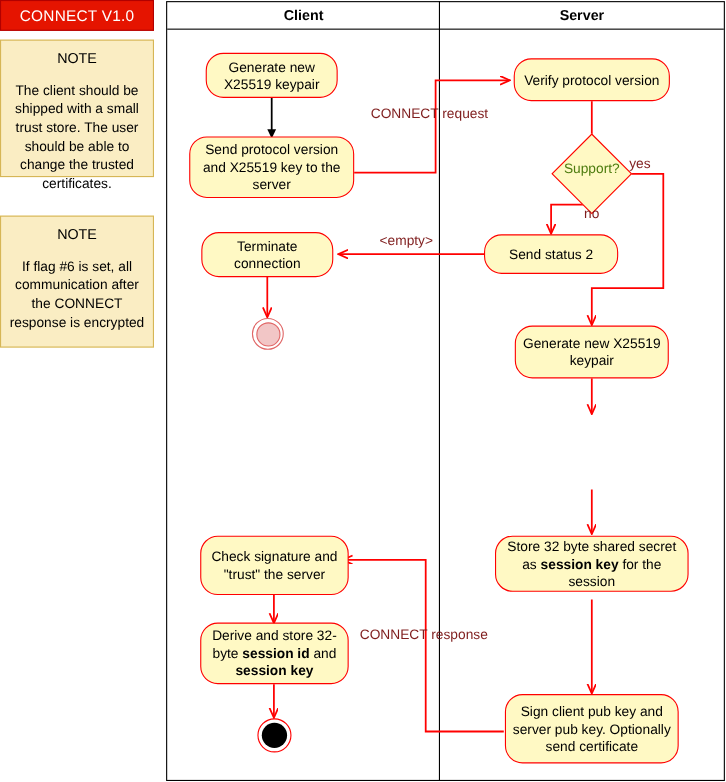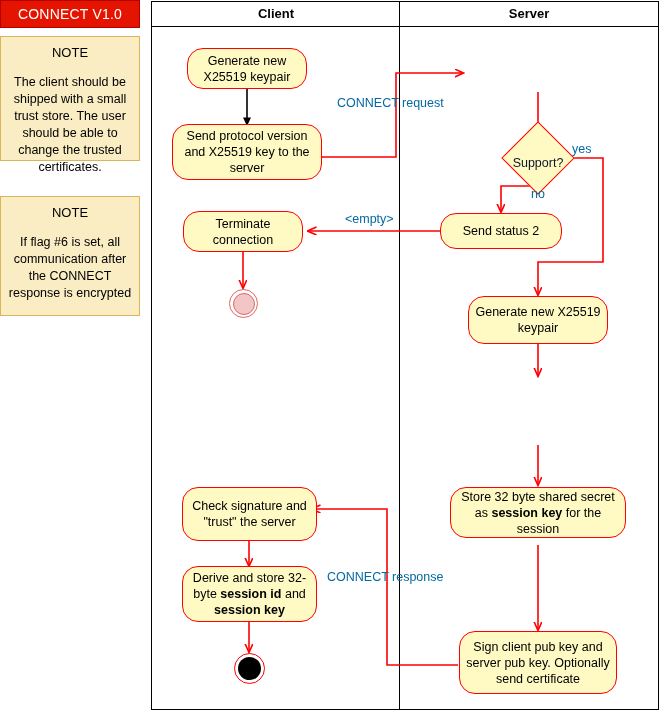--- a/index.html
+++ b/index.html
@@ -58,38 +58,38 @@
     color:#000;padding:3px 6px;
   }
   .node b{font-weight:bold;}
 
   .diamond{
     position:absolute;box-sizing:border-box;
     background:#FFF9C4;border:1.6px solid #FF0000;
     transform:rotate(45deg);
   }
   .diamond-label{
-    position:absolute;display:flex;align-items:flex-end;justify-content:center;
-    font-size:12.5px;color:#0f172a;pointer-events:none;
+    position:absolute;display:flex;align-items:flex-start;justify-content:center;
+    font-size:12.5px;color:#4d7c0f;pointer-events:none;
   }
 
   
   .endnode{position:absolute;border-radius:50%;box-sizing:border-box;}
   .endnode .ring{
     position:absolute;left:0;top:0;width:100%;height:100%;
     border:1.2px solid #E06666;border-radius:50%;box-sizing:border-box;
   }
   .endnode.dark .ring{border:1.6px solid #FF0000;}
   .endnode .core{
     position:absolute;border-radius:50%;
   }
 
   
   .edge-label{
-    position:absolute;font-size:12.5px;color:#0369a1;white-space:nowrap;
+    position:absolute;font-size:12.5px;color:#7f1d1d;white-space:nowrap;
     background:transparent;
     text-align:right;
   }
 
   svg.edges{position:absolute;left:0;top:0;width:660px;height:711px;
     pointer-events:none;overflow:visible;}
 </style>
 </head>
 <body>
 
@@ -178,20 +178,23 @@
 
   <div class="node" style="left:182px;top:566px;width:135px;height:56px;">
     <span><span>Derive and store 32-byte </span><b>session id</b><span> and </span><b>session key</b></span>
   </div>
 
   <div class="endnode dark" style="left:234px;top:653px;width:31px;height:31px;">
     <div class="ring"></div>
     <div class="core" style="left:4px;top:4px;width:23px;height:23px;background:#000000;"></div>
   </div>
 
+  <div class="node" style="left:467px;top:53px;width:142px;height:39px;">
+    <span>Verify protocol version</span>
+  </div>
 
   <div class="diamond" style="left:512px;top:132px;width:52px;height:52px;"></div>
   <div class="diamond-label" style="left:493px;top:146px;width:90px;height:24px;">
     <span>Support?</span>
   </div>
 
   <div class="node" style="left:440px;top:213px;width:122px;height:36px;">
     <span>Send status 2</span>
   </div>
 

